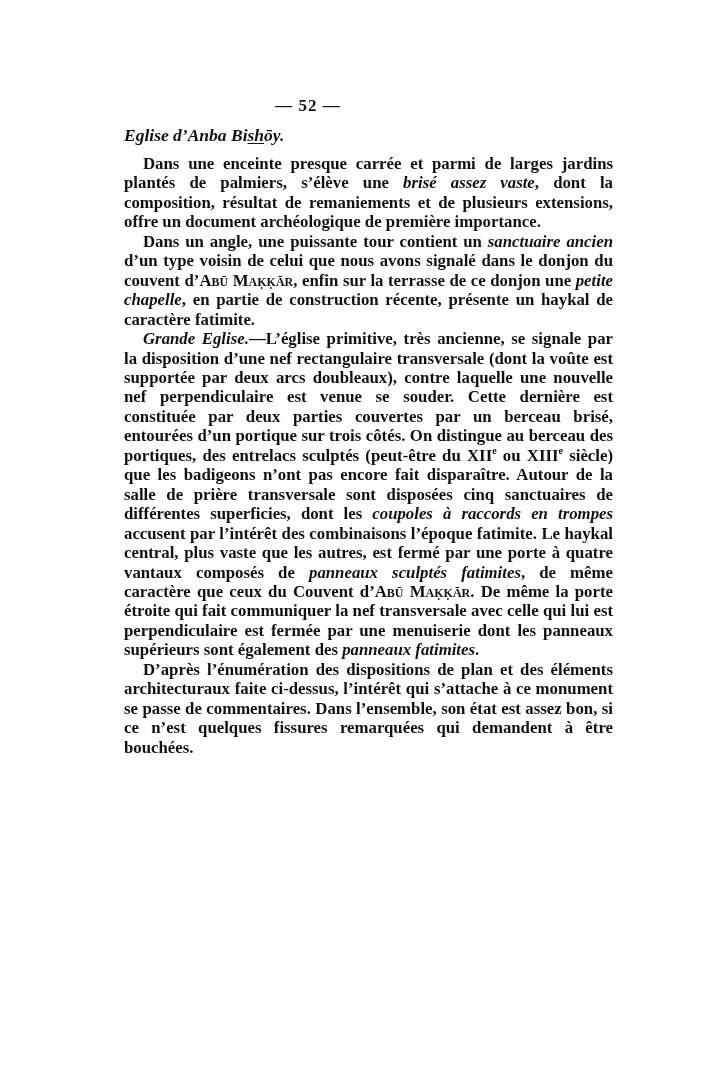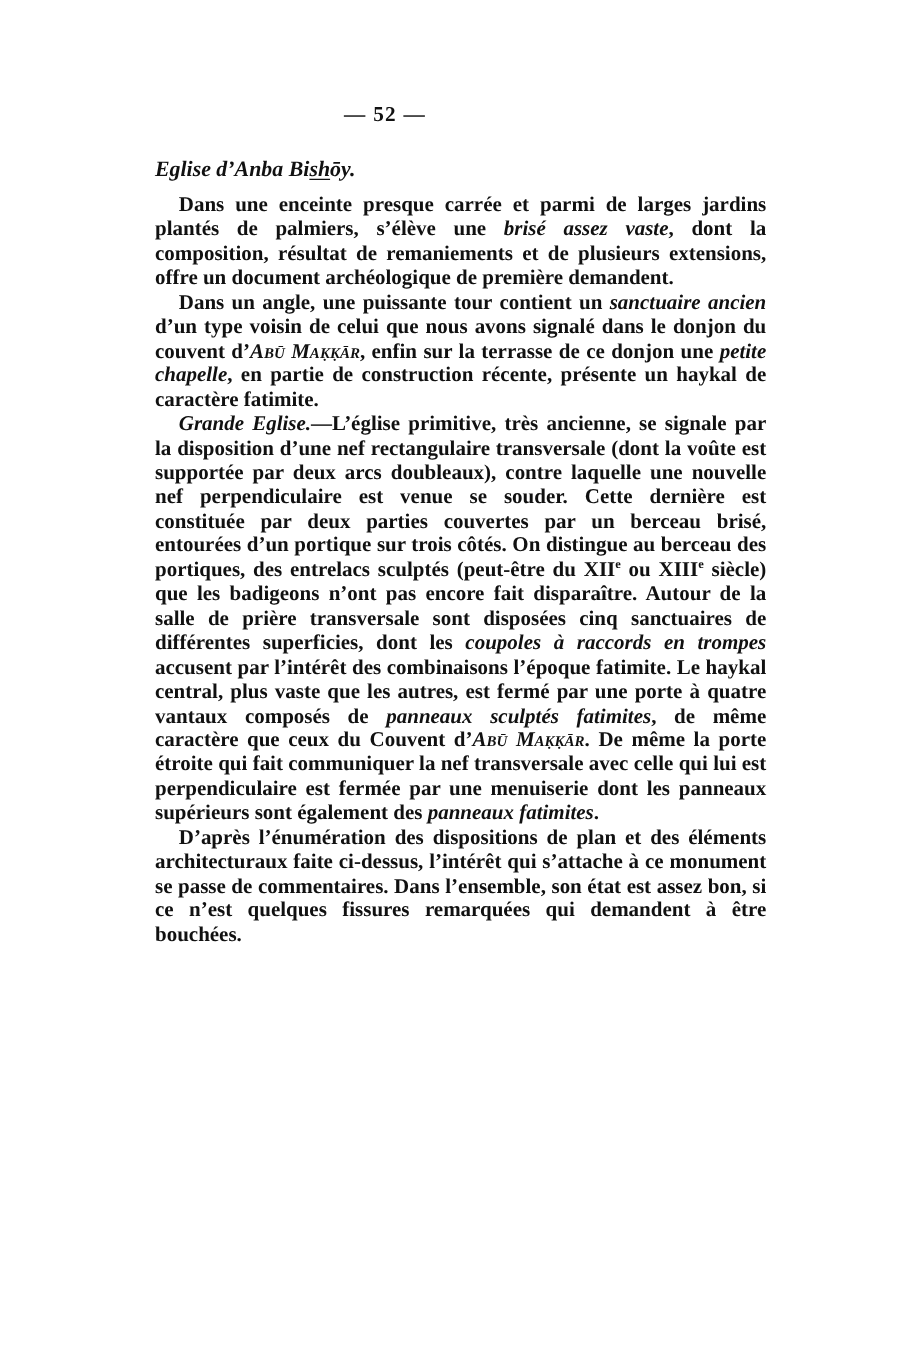--- a/index.html
+++ b/index.html
@@ -10,21 +10,21 @@
   body {
     width: 720px;
     height: 1082px;
     position: relative;
     overflow: hidden;
     font-family: "Liberation Serif", "DejaVu Serif", serif;
     color: #111111;
   }
   .page-number {
     position: absolute;
-    top: 82px;
+    top: 96px;
     left: 0;
     width: 616px;
     text-align: center;
     font-size: 17px;
     font-weight: bold;
     letter-spacing: 1px;
   }
   .page-body {
     position: absolute;
     top: 124px;
@@ -47,28 +47,28 @@
     margin: 0;
     font-size: 16.8px;
     line-height: 19.45px;
     text-align: justify;
     text-indent: 19px;
     font-weight: bold;
     -webkit-hyphens: none;
     hyphens: none;
   }
   .paragraph em { font-style: italic; }
-  .smallcaps { font-variant: small-caps; font-style: italic; }
+  .smallcaps { font-variant: small-caps; }
   sup { font-size: 10px; line-height: 0; }
 </style>
 </head>
 <body>
 
 <div class="page-number">— 52 —</div>
 
 <div class="page-body">
   <div class="section-heading"><span>Eglise d’Anba Bi</span><span class="dotted">sh</span><span>ōy.</span></div>
 
-  <p class="paragraph"><span>Dans une enceinte presque carrée et parmi de larges jardins plantés de palmiers, s’élève une </span><em>brisé assez vaste</em><span>, dont la composition, résultat de remaniements et de plusieurs extensions, offre un document archéologique de première demandent.</span></p>
+  <p class="paragraph"><span>Dans une enceinte presque carrée et parmi de larges jardins plantés de palmiers, s’élève une </span><em>brisé assez vaste</em><span>, dont la composition, résultat de remaniements et de plusieurs extensions, offre un document archéologique de première importance.</span></p>
   <p class="paragraph"><span>Dans un angle, une puissante tour contient un </span><em>sanctuaire ancien</em><span> d’un type voisin de celui que nous avons signalé dans le donjon du couvent d’</span><span class="smallcaps">Abū Maḳḳār</span><span>, enfin sur la terrasse de ce donjon une </span><em>petite chapelle</em><span>, en partie de construction récente, présente un haykal de caractère fatimite.</span></p>
   <p class="paragraph"><em>Grande Eglise.</em><span>—L’église primitive, très ancienne, se signale par la disposition d’une nef rectangulaire transversale (dont la voûte est supportée par deux arcs doubleaux), contre laquelle une nouvelle nef perpendiculaire est venue se souder.  Cette dernière est constituée par deux parties couvertes par un berceau brisé, entourées d’un portique sur trois côtés.  On distingue au berceau des portiques, des entrelacs sculptés (peut-être du XII</span><sup>e</sup><span> ou XIII</span><sup>e</sup><span> siècle) que les badigeons n’ont pas encore fait disparaître.  Autour de la salle de prière transversale sont disposées cinq sanctuaires de différentes superficies, dont les </span><em>coupoles à raccords en trompes</em><span> accusent par l’intérêt des combinaisons l’époque fatimite.  Le haykal central, plus vaste que les autres, est fermé par une porte à quatre vantaux composés de </span><em>panneaux sculptés fatimites</em><span>, de même caractère que ceux du Couvent d’</span><span class="smallcaps">Abū Maḳḳār</span><span>.  De même la porte étroite qui fait communiquer la nef transversale avec celle qui lui est perpendiculaire est fermée par une menuiserie dont les panneaux supérieurs sont également des </span><em>panneaux fatimites</em><span>.</span></p>
   <p class="paragraph"><span>D’après l’énumération des dispositions de plan et des éléments architecturaux faite ci-dessus, l’intérêt qui s’attache à ce monument se passe de commentaires.  Dans l’ensemble, son état est assez bon, si ce n’est quelques fissures remarquées qui demandent à être bouchées.</span></p>
 </div>
 
 </body></html>

